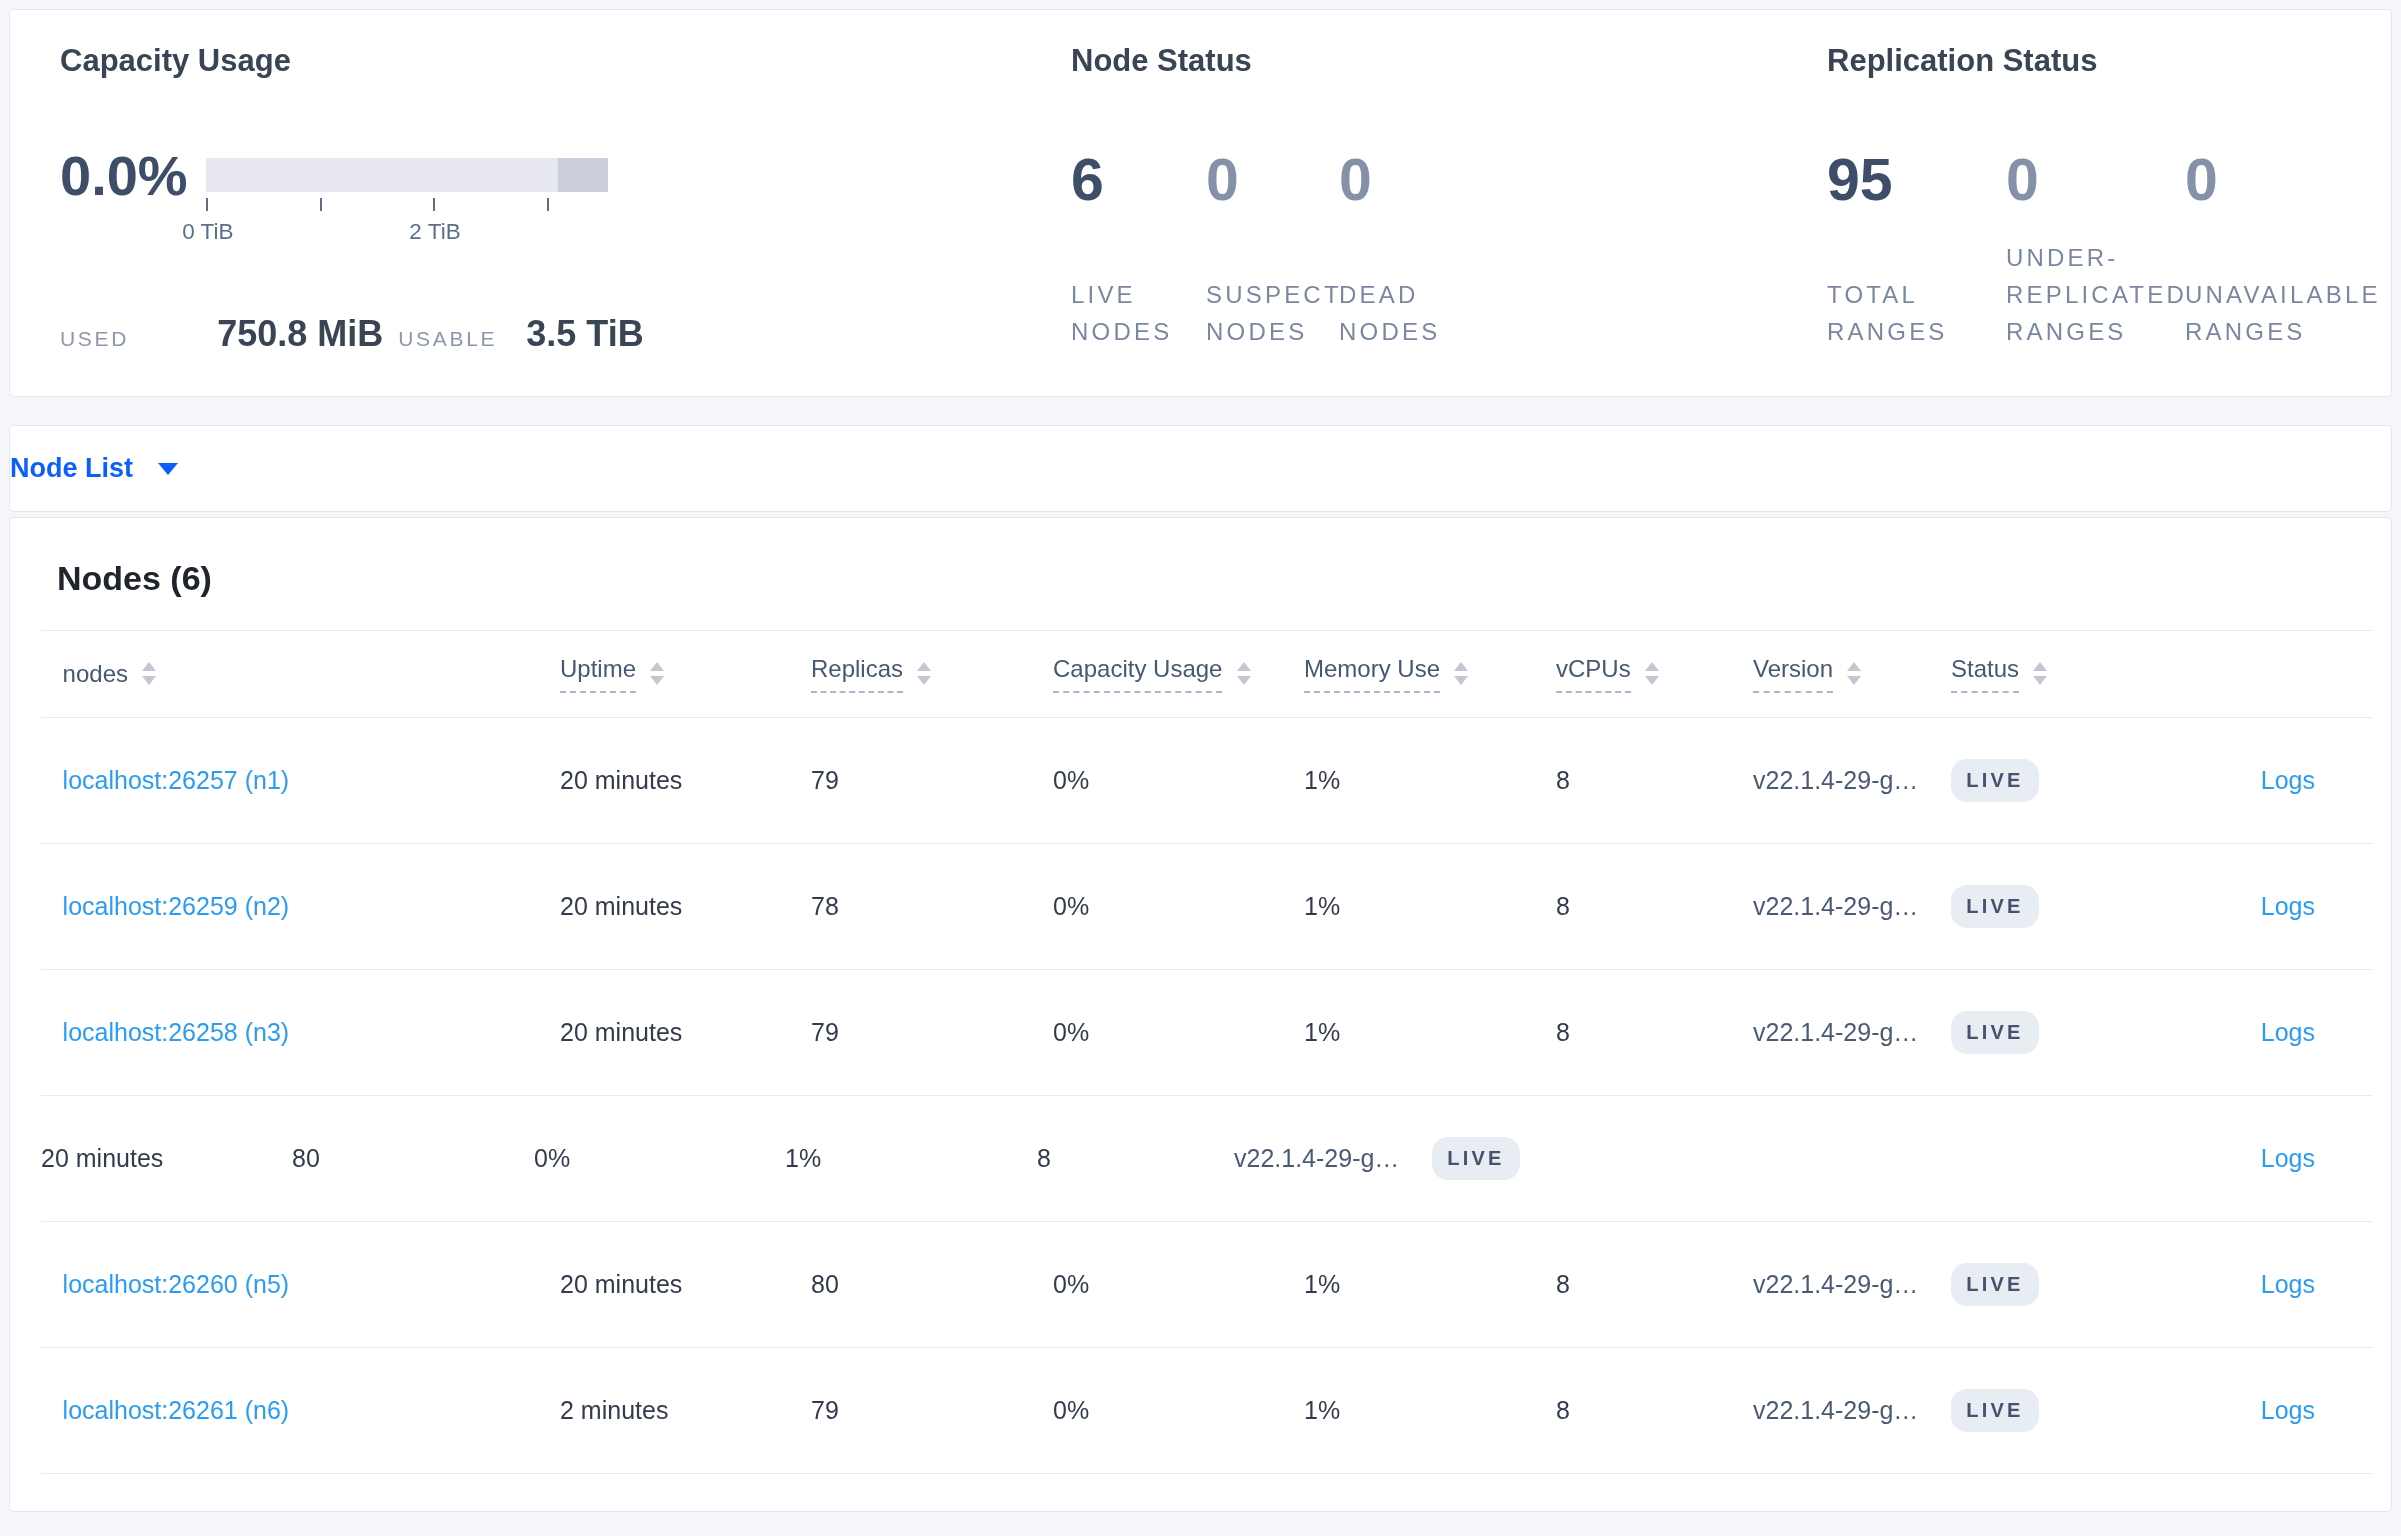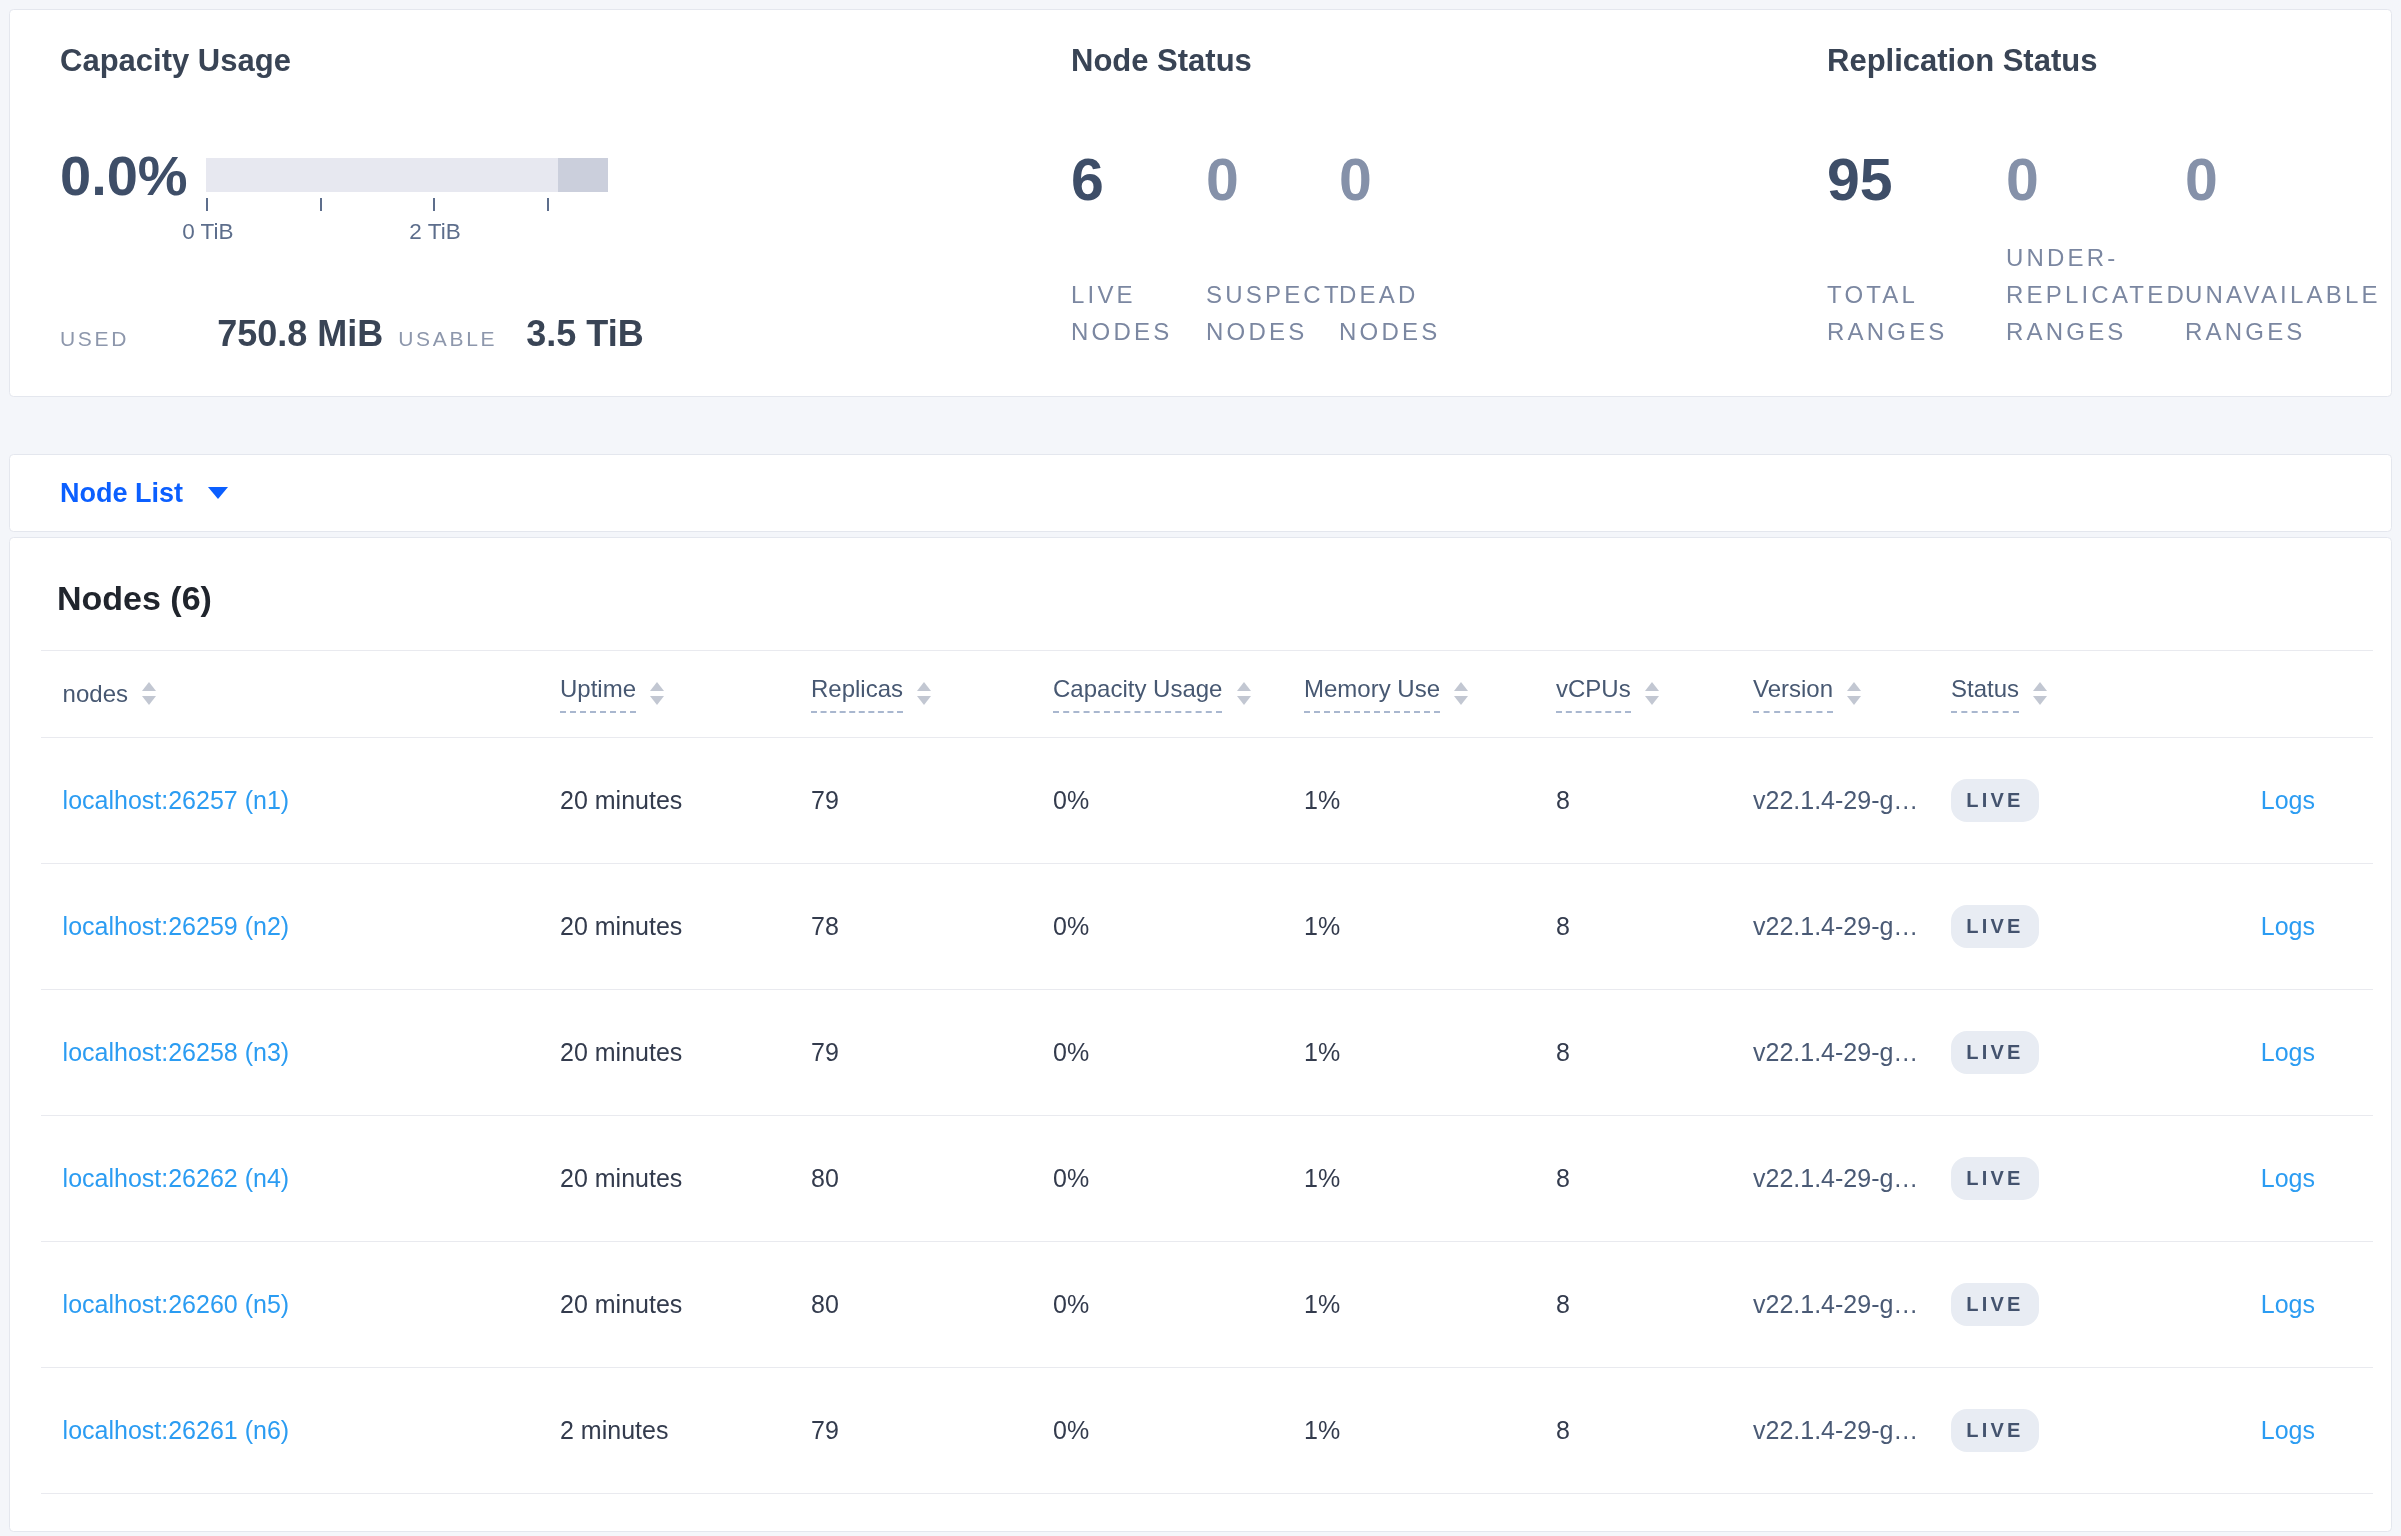--- a/index.html
+++ b/index.html
@@ -51,21 +51,21 @@
   .sec-nodes .metric:nth-child(1){width:135px}
   .sec-nodes .metric:nth-child(2){width:133px}
   .sec-nodes .metric .label{width:119px}
   .sec-repl .metric:nth-child(1){width:179px}
   .sec-repl .metric:nth-child(2){width:179px}
   .sec-repl .metric:nth-child(1) .label{width:119px}
   .sec-repl .metric:nth-child(2) .label{width:180px}
   .sec-repl .metric:nth-child(3) .label{width:209px}
 
   
-  .selector-bar{height:78px;margin-top:57px;display:flex;align-items:center;padding-left:50px}
+  .selector-bar{height:87px;margin-top:28px;display:flex;align-items:center;}
   .dropdown{display:flex;align-items:center;cursor:pointer}
   .dropdown .dd-label{font-size:27px;font-weight:700;color:var(--primary-blue)}
   .caret{width:0;height:0;border-left:10px solid transparent;border-right:10px solid transparent;
     border-top:12.6px solid var(--primary-blue);margin-left:25px}
 
   
   .table-card{margin-top:4.5px;height:995px;overflow:hidden}
   .table-card h1{margin:40px 0 0 47px;font-size:34px;line-height:41px;font-weight:700;color:#20252d}
   .table{margin:31px 18px 0 31px}
   .thead{display:flex;align-items:center;height:86px;border-top:1.8px solid var(--divider);border-bottom:1.8px solid var(--divider)}
@@ -257,21 +257,20 @@
     <div class="td c3">79</div>
     <div class="td c4">0%</div>
     <div class="td c5">1%</div>
     <div class="td c6">8</div>
     <div class="td c7 version">v22.1.4-29-g…</div>
     <div class="td c8"><span class="badge">LIVE</span></div>
     <div class="td c9"><a class="logs-link">Logs</a></div>
   </div>
 
   <div class="tr">
-    <div class="td c1"><a class="node-link">localhost:26262 (n4)</a></div>
     <div class="td c2">20 minutes</div>
     <div class="td c3">80</div>
     <div class="td c4">0%</div>
     <div class="td c5">1%</div>
     <div class="td c6">8</div>
     <div class="td c7 version">v22.1.4-29-g…</div>
     <div class="td c8"><span class="badge">LIVE</span></div>
     <div class="td c9"><a class="logs-link">Logs</a></div>
   </div>
 

